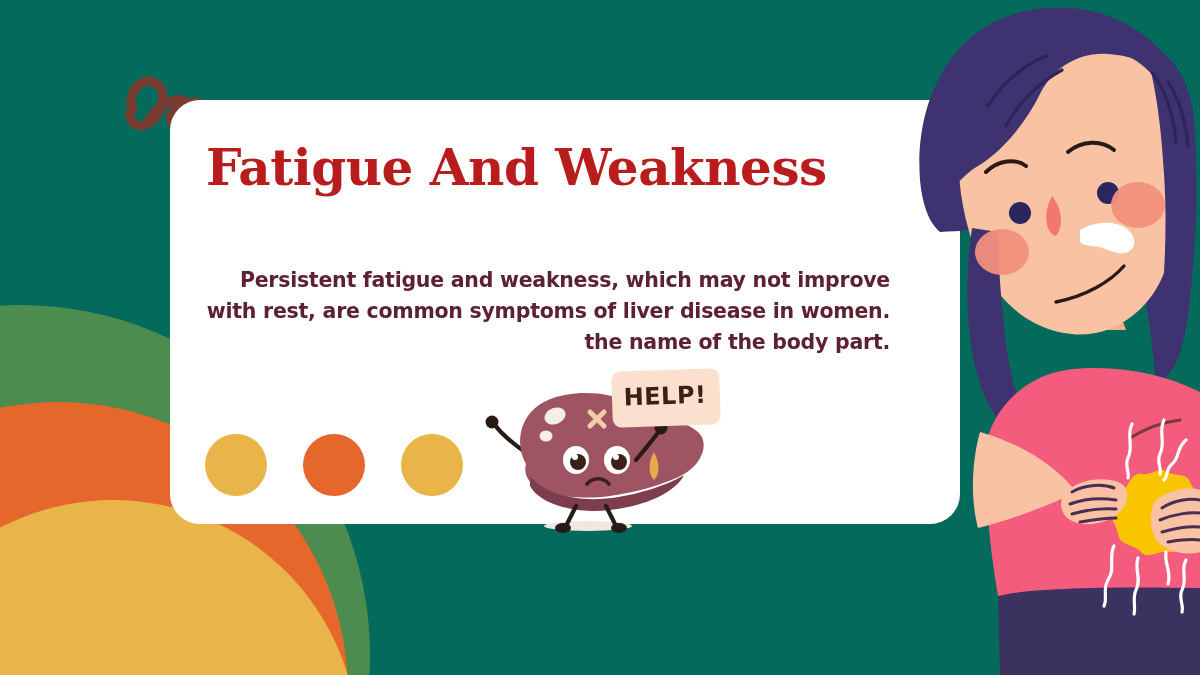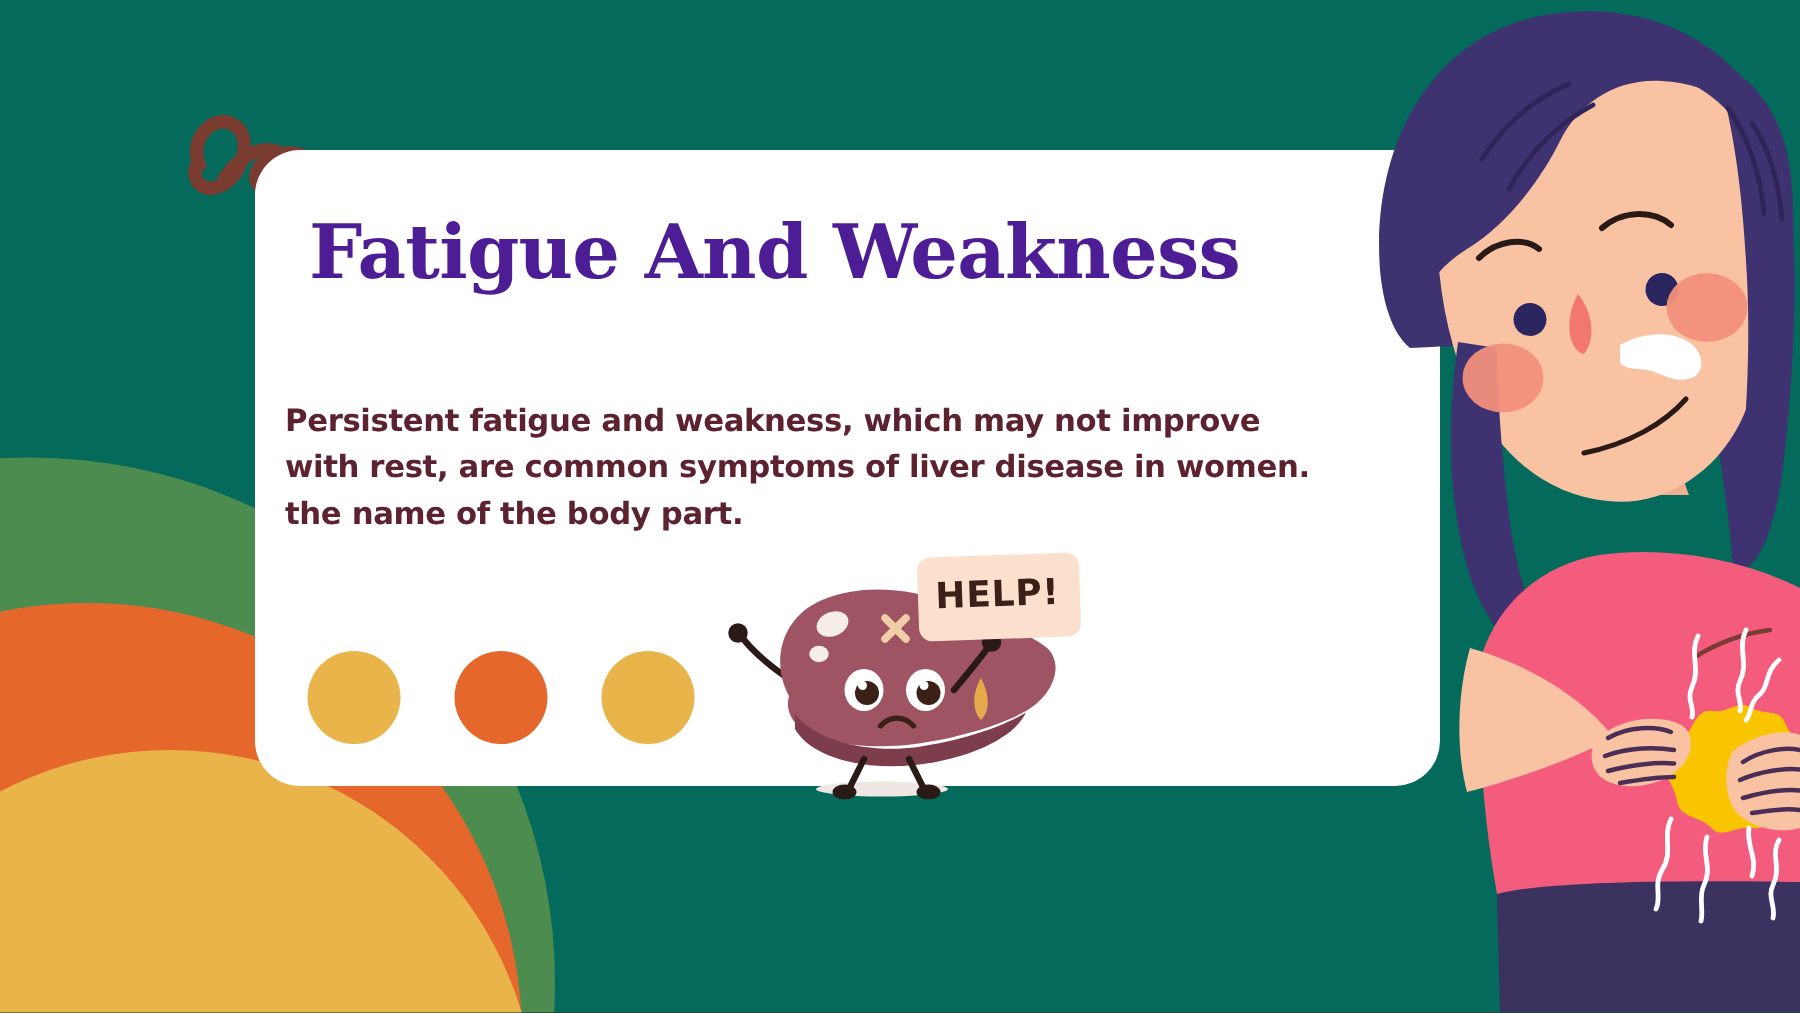--- a/index.html
+++ b/index.html
@@ -47,35 +47,36 @@
   }
 
   .card-title {
     position: absolute;
     left: 36px;
     top: 38px;
     font-family: "DejaVu Serif", serif;
     font-weight: 700;
     font-size: 50px;
     letter-spacing: -0.5px;
-    color: #4c1d95;
+    color: #b91c1c;
     white-space: nowrap;
   }
 
   .card-body {
     position: absolute;
     left: 20px;
     top: 165px;
     width: 700px;
     font-family: "DejaVu Sans", sans-serif;
     font-weight: 700;
     font-size: 20.5px;
     line-height: 31px;
     color: #5C2230;
     letter-spacing: -0.25px;
+    text-align: right;
   }
 
   
   .dots {
     position: absolute;
     left: 35px;
     top: 334px;
     display: flex;
     gap: 36px;
   }

